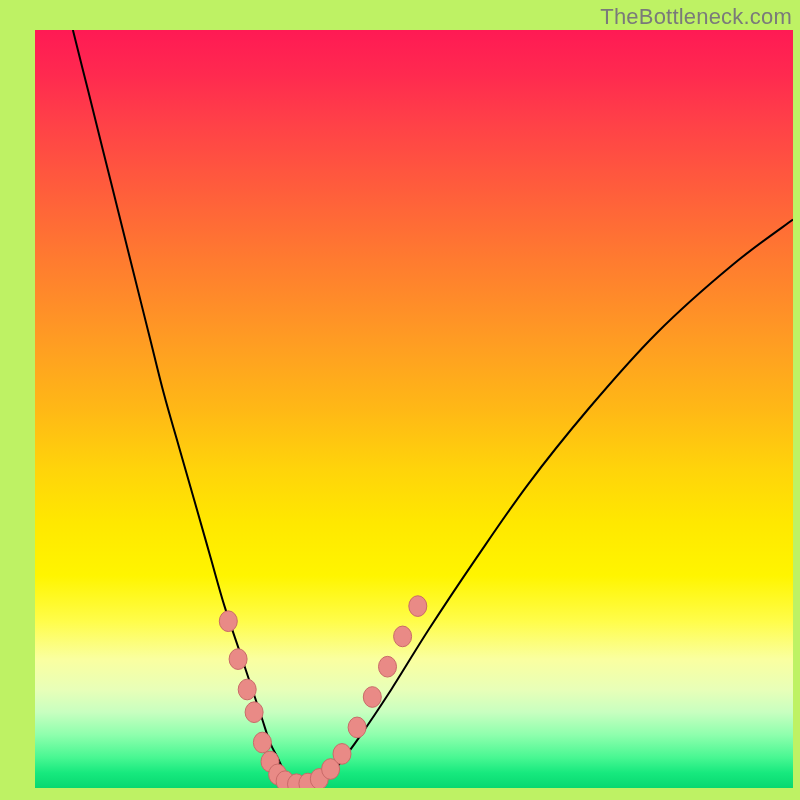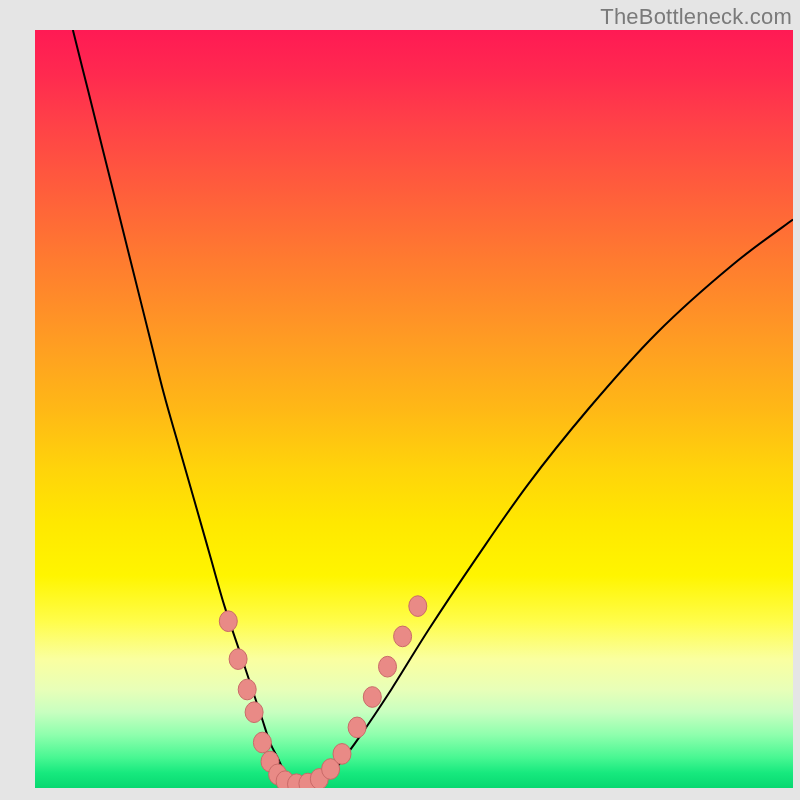--- a/index.html
+++ b/index.html
@@ -8,21 +8,21 @@
     width: 800px;
     height: 800px;
     overflow: hidden;
     background: #000;
     font-family: Arial, Helvetica, sans-serif;
   }
   .frame {
     position: absolute;
     left: 0; top: 0;
     width: 800px; height: 800px;
-    background: #e5e5e5;
+    background: #bef264;
   }
   .plot {
     position: absolute;
     left: 35px;
     top: 30px;
     width: 758px;
     height: 758px;
     
     background: linear-gradient(to bottom,
       #ff1a54 0%,

